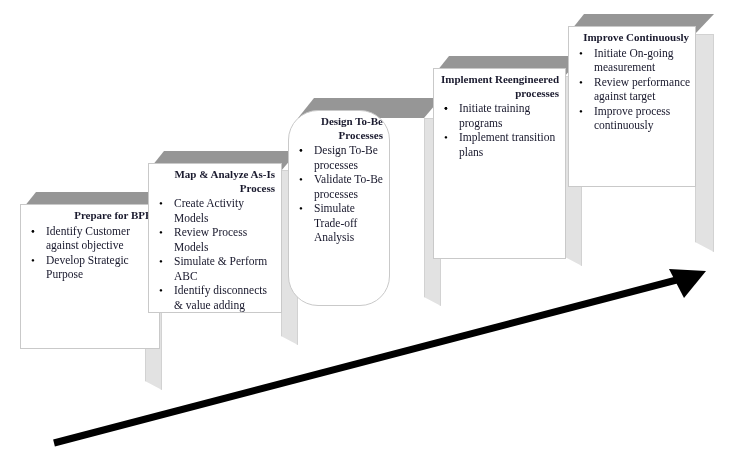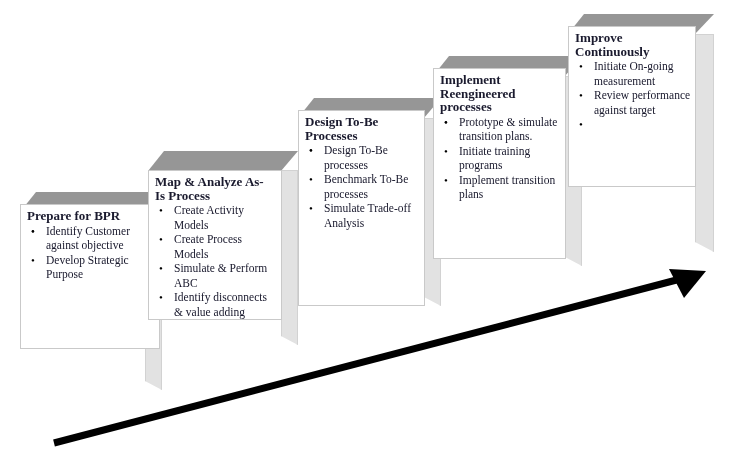--- a/index.html
+++ b/index.html
@@ -48,26 +48,26 @@
   .step .front {
     position: absolute;
     background: #ffffff;
     border: 1px solid #c9c9c9;
     box-sizing: border-box;
     z-index: 3;
     overflow: hidden;
   }
 
   .step-title {
-    text-align: left;
+    text-align: right;
     font-weight: bold;
-    font-size: 13px;
+    font-size: 11px;
     line-height: 13.5px;
     color: #1a1a2e;
-    padding: 4px 14px 1px 6px;
+    padding: 4px 6px 1px 6px;
   }
   .step-list {
     margin: 0;
     padding: 0 4px 0 24px;
     list-style: none;
   }
   .step-list li {
     position: relative;
     font-size: 11.5px;
     line-height: 14.5px;
@@ -102,74 +102,74 @@
         <li><span class="bullet">•</span><span>Develop Strategic Purpose</span></li>
       </ul>
     </div>
   </div>
 
   <div class="step">
     <div class="side" style="left:281px; top:170px; width:17px; height:175px;
                 clip-path: polygon(0 0, 100% -8px, 100% 100%, 0 calc(100% - 9px));"></div>
     <div class="top" style="left:148px; top:151px; width:150px; height:20px;
                 clip-path: polygon(16px 0, 100% 0, calc(100% - 17px) 100%, 0 100%);"></div>
-    <div class="front" style="left:148px; top:163px; width:134px; height:150px;margin-top:7px;">
+    <div class="front" style="left:148px; top:163px; width:134px; height:150px;">
       <div class="step-title">Map &amp; Analyze As-Is Process</div>
       <ul class="step-list">
         <li><span class="bullet">•</span><span>Create Activity Models</span></li>
-        <li><span class="bullet">•</span><span>Create Process Models</span></li>
+        <li><span class="bullet">•</span><span>Review Process Models</span></li>
         <li><span class="bullet">•</span><span>Simulate &amp; Perform ABC</span></li>
         <li><span class="bullet">•</span><span>Identify disconnects &amp; value adding processes</span></li>
       </ul>
     </div>
   </div>
 
   <div class="step">
     <div class="side" style="left:424px; top:118px; width:17px; height:188px;
                 clip-path: polygon(0 0, 100% -8px, 100% 100%, 0 calc(100% - 9px));"></div>
     <div class="top" style="left:298px; top:98px; width:143px; height:20px;
                 clip-path: polygon(16px 0, 100% 0, calc(100% - 17px) 100%, 0 100%);"></div>
-    <div class="front" style="left:298px; top:110px; width:127px; height:196px;">
+    <div class="front" style="left:288px; top:110px; width:102px; height:196px;border-radius:30px;">
       <div class="step-title">Design To-Be Processes</div>
       <ul class="step-list">
         <li><span class="bullet">•</span></li>
         <li><span class="bullet">•</span><span>Design To-Be processes</span></li>
-        <li><span class="bullet">•</span><span>Benchmark To-Be processes</span></li>
+        <li><span class="bullet">•</span><span>Validate To-Be processes</span></li>
         <li><span class="bullet">•</span><span>Simulate Trade-off Analysis</span></li>
       </ul>
     </div>
   </div>
 
   <div class="step">
     <div class="side" style="left:565px; top:76px; width:17px; height:190px;
                 clip-path: polygon(0 0, 100% -8px, 100% 100%, 0 calc(100% - 9px));"></div>
     <div class="top" style="left:433px; top:56px; width:149px; height:20px;
                 clip-path: polygon(16px 0, 100% 0, calc(100% - 17px) 100%, 0 100%);"></div>
     <div class="front" style="left:433px; top:68px; width:133px; height:191px;font-family:Liberation Serif, serif;">
       <div class="step-title">Implement Reengineered processes</div>
       <ul class="step-list">
         <li><span class="bullet">•</span></li>
-        <li><span class="bullet">•</span><span>Prototype &amp; simulate transition plans.</span></li>
+        <li><span class="bullet">•</span></li>
         <li><span class="bullet">•</span><span>Initiate training programs</span></li>
         <li><span class="bullet">•</span><span>Implement transition plans</span></li>
       </ul>
     </div>
   </div>
 
   <div class="step">
     <div class="side" style="left:695px; top:34px; width:19px; height:218px;
                 clip-path: polygon(0 0, 100% -9px, 100% 100%, 0 calc(100% - 10px));"></div>
     <div class="top" style="left:568px; top:14px; width:146px; height:20px;
                 clip-path: polygon(16px 0, 100% 0, calc(100% - 19px) 100%, 0 100%);"></div>
     <div class="front" style="left:568px; top:26px; width:128px; height:161px;">
       <div class="step-title">Improve Continuously</div>
       <ul class="step-list">
         <li><span class="bullet">•</span><span>Initiate On-going measurement</span></li>
         <li><span class="bullet">•</span><span>Review performance against target</span></li>
-        <li><span class="bullet">•</span></li>
+        <li><span class="bullet">•</span><span>Improve process continuously</span></li>
       </ul>
     </div>
   </div>
 
   <svg class="arrow-svg" viewBox="0 0 731 452" xmlns="http://www.w3.org/2000/svg">
     <g>
       <line x1="54" y1="443" x2="688" y2="277" stroke="#000000" stroke-width="7" stroke-linecap="butt"></line>
       <polygon points="706,271 669,269 684,298" fill="#000000"></polygon>
     </g>
   </svg>

